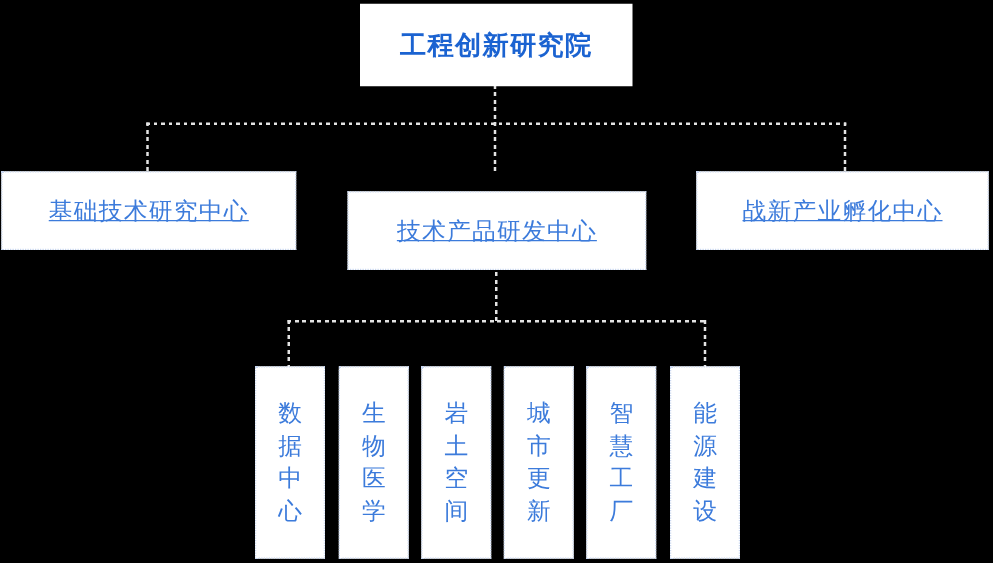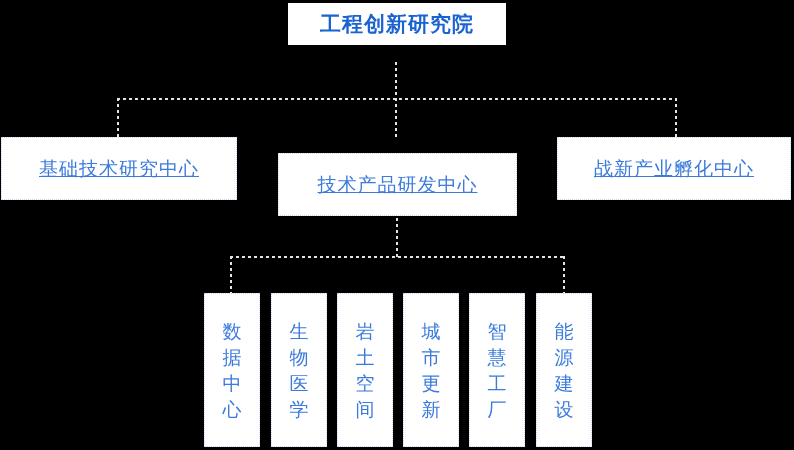--- a/index.html
+++ b/index.html
@@ -13,21 +13,21 @@
   }
   .box {
     position: absolute;
     background: #ffffff;
     display: flex;
     align-items: center;
     justify-content: center;
     box-sizing: border-box;
   }
   .root-box {
-    left: 288px; top: 3px; width: 218px; height: 42px;
+    left: 288px; top: 3px; width: 218px; height: 66px;
     color: #1b63d1;
     font-size: 21px;
     font-weight: bold;
     letter-spacing: 1px;
   }
   .l2-box {
     top: 137px; height: 63px;
     border: 1px dotted #c9d7f0;
     color: #3c7bdb;
     font-size: 19px;

